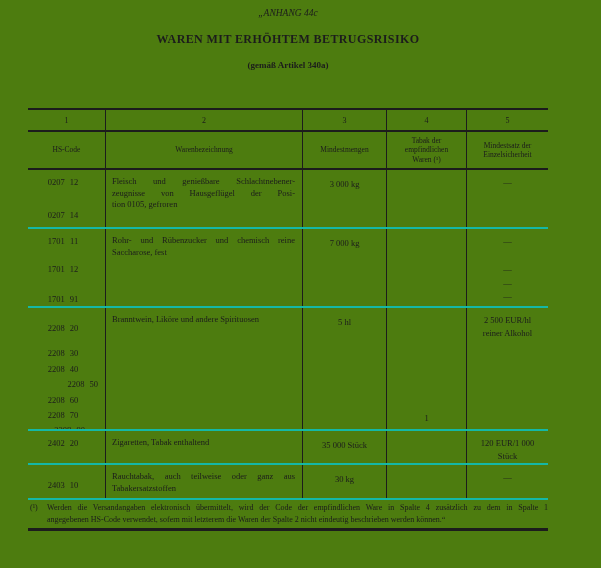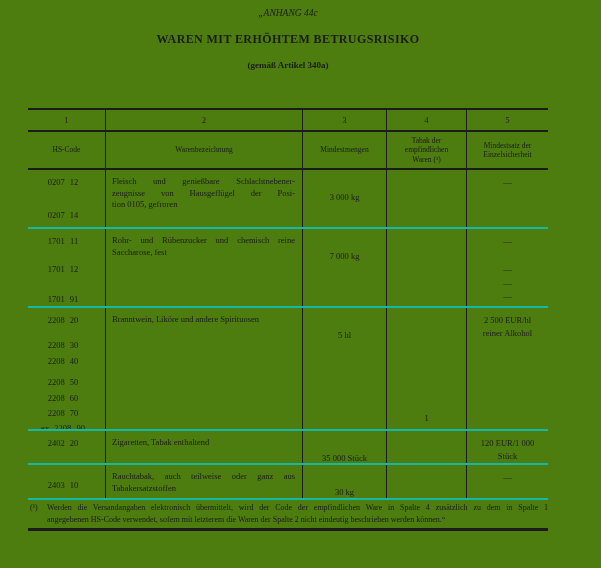--- a/index.html
+++ b/index.html
@@ -23,21 +23,21 @@
   .brow { border-bottom: 2px solid #14b8a6; }
   .cell { border-right: 1.5px solid #1c1c1c; overflow: hidden; }
   .cell:last-child { border-right: none; }
 
   .ncell { display: flex; align-items: center; justify-content: center; font-size: 8px; }
   .hcell { display: flex; flex-direction: column; align-items: center; justify-content: center;
            font-size: 7.5px; line-height: 9.5px; text-align: center; }
 
   .c1 { text-align: center; padding-top: 6px; padding-right: 7px; font-size: 8.5px; line-height: 13px; word-spacing: 3px; }
   .c2 { padding: 6px 7px 8px 6px; font-size: 8.5px; line-height: 11.5px; }
-  .c3 { text-align: center; padding-top: 21px; font-size: 8.5px; line-height: 13px; }
+  .c3 { text-align: center; padding-top: 8px; font-size: 8.5px; line-height: 13px; }
   .c4 { display: flex; flex-direction: column; align-items: center; padding-top: 6px; font-size: 8.5px; line-height: 13px; }
   .c4.bottom { justify-content: flex-end; padding-bottom: 4px; }
   .c5 { text-align: center; padding-top: 6px; font-size: 8.5px; line-height: 13px; }
 
   .j { text-align: justify; text-align-last: justify; }
 
   .footnote { position: relative; margin-top: 2px; padding-left: 19px; font-size: 8px; line-height: 12px; }
   .fn-marker { position: absolute; left: 2px; top: 0; }
   .endrule { margin-top: 2px; height: 2.5px; background: #1c1c1c; }
 </style>
@@ -115,24 +115,24 @@
             <div class="cell c4"></div>
             <div class="cell c5">
               <div style="margin-top: 0px;">—</div>
               <div style="margin-top: 15px;">—</div>
               <div style="margin-top: 1px;">—</div>
               <div style="margin-top: 0px;">—</div>
             </div>
           </div>
           <div class="grid brow" style="height: 123px;">
             <div class="cell c1">
-              <div style="margin-top: 0px;">2208 20</div>
+              <div style="margin-top: 8px;">2208 20</div>
               <div style="margin-top: 12px;">2208 30</div>
               <div style="margin-top: 3px;">2208 40</div>
-              <div style="margin-top: 8px;">2208 50</div>
+              <div style="margin-top: 2px; text-align: right;">2208 50</div>
               <div style="margin-top: 3px;">2208 60</div>
               <div style="margin-top: 2px;">2208 70</div>
               <div style="margin-top: 2px;">ex 2208 90</div>
             </div>
             <div class="cell c2">
               <div>Branntwein, Liköre und andere Spirituosen</div>
             </div>
             <div class="cell c3">
               <div>5 hl</div>
             </div>

